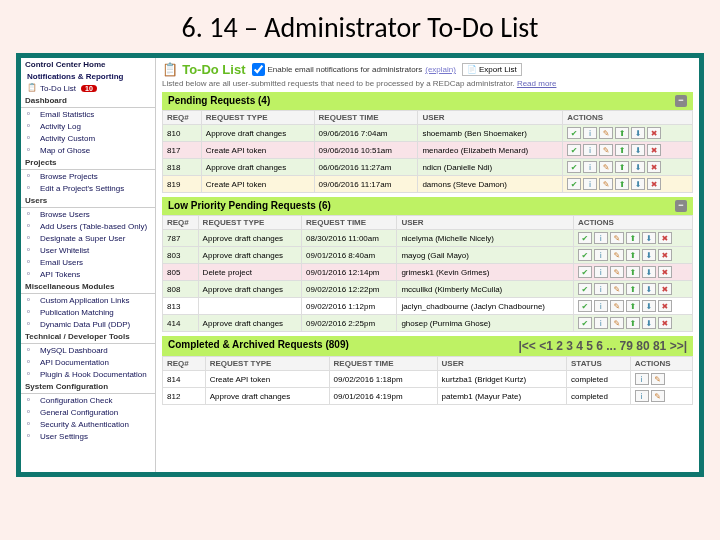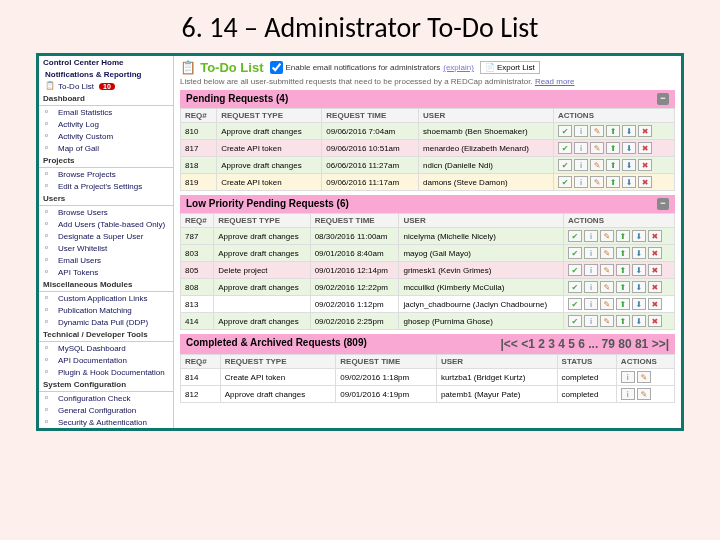--- a/index.html
+++ b/index.html
@@ -1,34 +1,34 @@
 <!DOCTYPE html>
 <html><head>
 <meta charset="utf-8">
 <style>
   * { box-sizing: border-box; margin: 0; padding: 0; }
   body { font-family: Arial, sans-serif; font-size: 9px; background: #fdf0ec; width: 720px; height: 540px; overflow: hidden; }
-  .slide { padding: 10px 36px; }
+  .slide { padding: 10px 16px; }
   .title { font-family: Calibri, sans-serif; font-size: 28px; color: #000; text-align: center; margin-bottom: 8px; }
-  .app { display: flex; background: #fff; height: 378px; border: 3px solid #0f766e; justify-content: flex-end; }
+  .app { display: flex; background: #fff; height: 424px; border: 5px solid #0f766e; justify-content: flex-end; }
   .sidebar { width: 135px; background: #fff; border-right: 1px solid #ccc; font-size: 8px; overflow: hidden; }
   .sb-header { padding: 2px 4px; background: #fff; font-weight: bold; color: #114; font-size: 8px; }
   .sb-section { padding: 2px 4px; font-weight: bold; border-bottom: 1px solid #ccc; color: #333; }
   .sb-item { padding: 1px 4px 1px 6px; display: flex; align-items: center; gap: 3px; cursor: pointer; color: #115; }
   .ico { width: 10px; height: 10px; display: inline-block; }
   .badge { background: #c00; color: #fff; border-radius: 6px; padding: 0 4px; font-size: 7px; font-weight: bold; margin-left: 2px; }
   .main { flex: 1; padding: 4px 6px; overflow: hidden; }
   .page-head { display: flex; align-items: center; gap: 6px; margin-bottom: 2px; }
   .page-title { font-size: 13px; font-weight: bold; color: #6b2; display: flex; align-items: center; gap: 4px;}
   .chk-row { font-size: 8px; color: #333; display: flex; align-items: center; gap: 3px;}
   .explain { color: #77c; text-decoration: underline; cursor: pointer;}
   .export { float: right; border: 1px solid #bbb; padding: 1px 4px; font-size: 8px; display: flex; align-items: center; gap: 2px; cursor: pointer;}
   .desc { font-size: 8px; color: #666; margin-bottom: 4px; }
   .link { color: #66b; text-decoration: underline; cursor: pointer; }
-  .section-bar { background: #f9a8d4; padding: 3px 6px; font-weight: bold; font-size: 10px; display: flex; justify-content: space-between; margin-top: 4px;}
+  .section-bar { background: #bef264; padding: 3px 6px; font-weight: bold; font-size: 10px; display: flex; justify-content: space-between; margin-top: 4px;}
   .collapse-btn { width: 12px; height: 12px; background: #888; color: #fff; text-align: center; font-size: 9px; cursor: pointer; border-radius: 2px;}
   table { width: 100%; border-collapse: collapse; font-size: 8px; }
   th { background: #f4f4f4; padding: 2px 4px; text-align: left; color: #555; border: 1px solid #ddd; }
   td { padding: 2px 4px; border: 1px solid #ddd; }
   tr.green { background: #e9f5e0; }
   tr.pink { background: #f9e3e8; }
   tr.yellow { background: #fdf6dc; }
   tr.white { background: #fff; }
   .actions { display: flex; gap: 2px; }
   .abtn { width: 14px; height: 12px; border: 1px solid #aaa; background: #f8f8f8; cursor: pointer; font-size: 8px; text-align: center; line-height: 11px; color: #666;}
@@ -61,21 +61,21 @@
           <div class="sb-item">
             <span class="ico">▫</span>
             <span>Activity Log</span>
           </div>
           <div class="sb-item">
             <span class="ico">▫</span>
             <span>Activity Custom</span>
           </div>
           <div class="sb-item">
             <span class="ico">▫</span>
-            <span>Map of Gail</span>
+            <span>Map of Ghose</span>
           </div>
         </div>
       <div class="sb-section">Projects</div>
       <div id="proj-items">
           <div class="sb-item">
             <span class="ico">▫</span>
             <span>Browse Projects</span>
           </div>
           <div class="sb-item">
             <span class="ico">▫</span>

